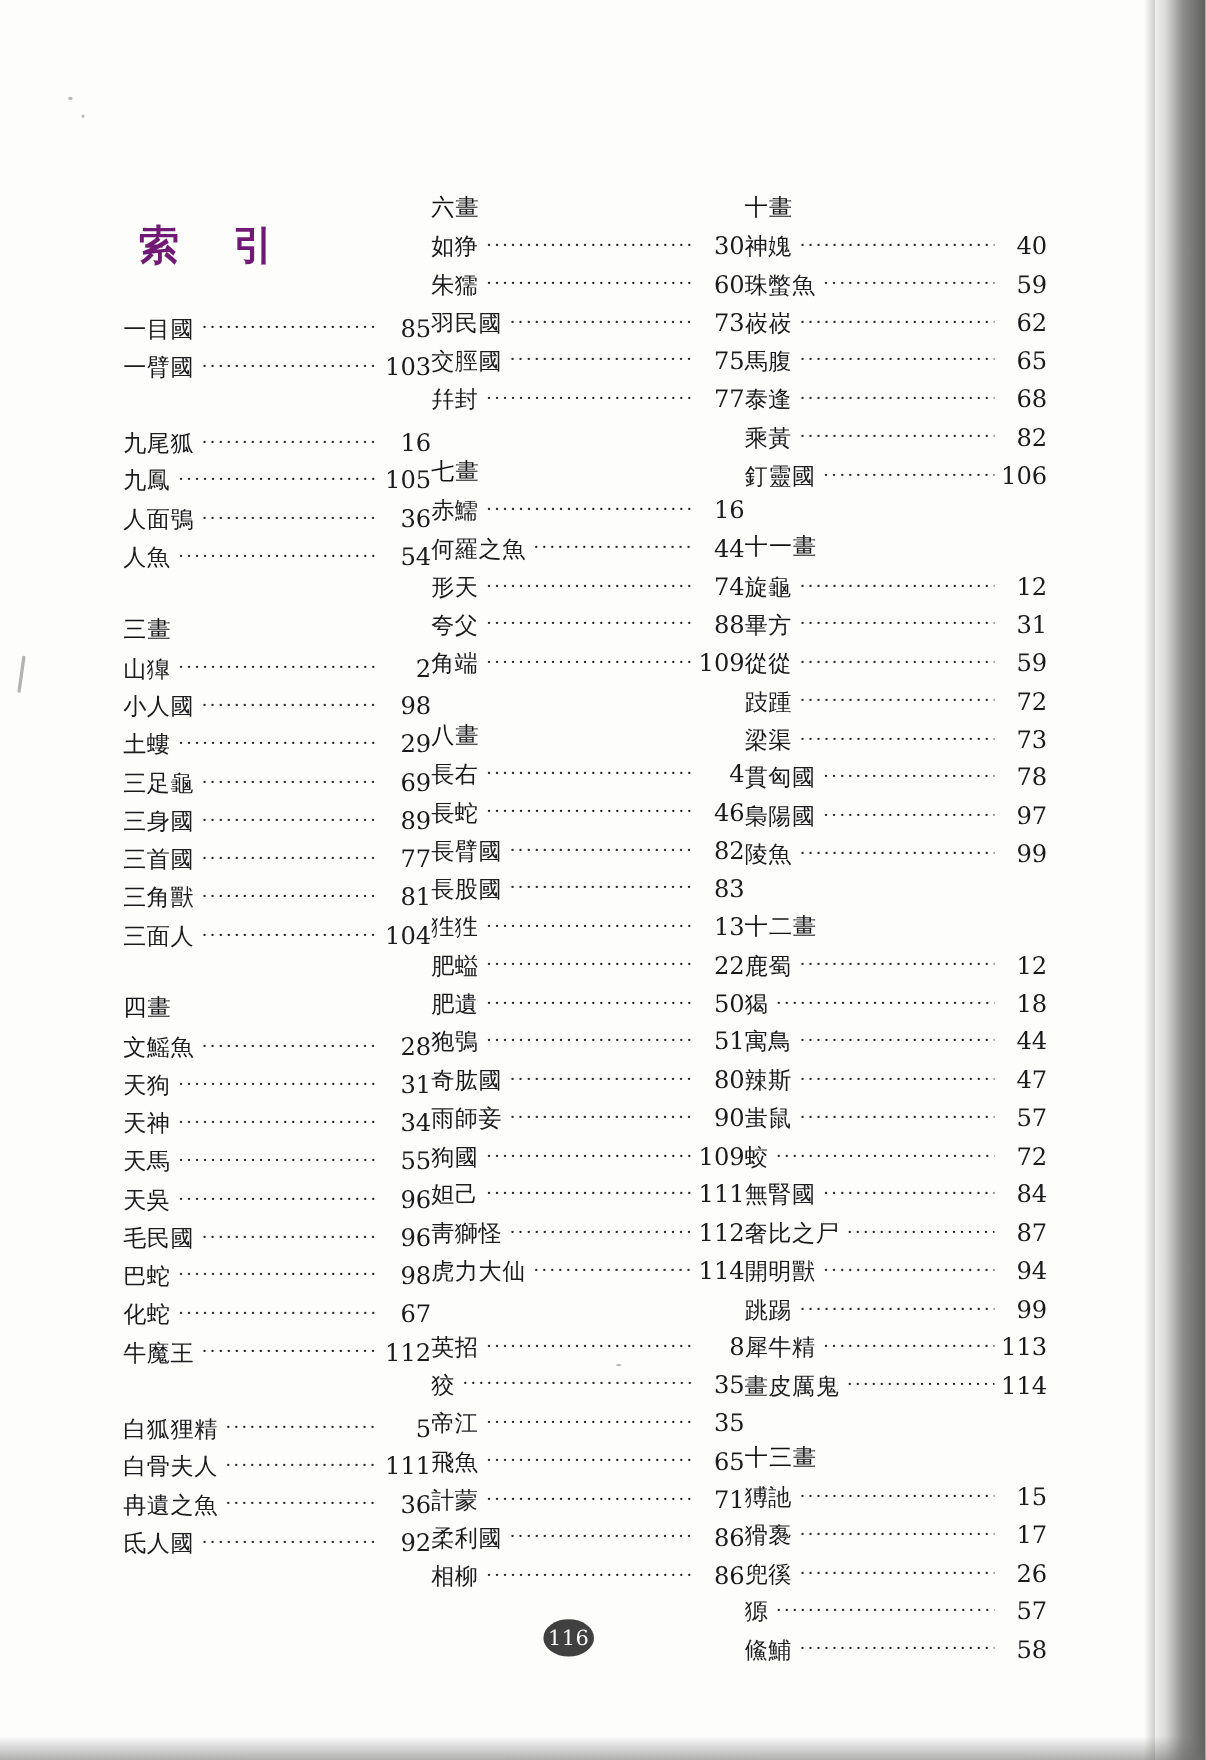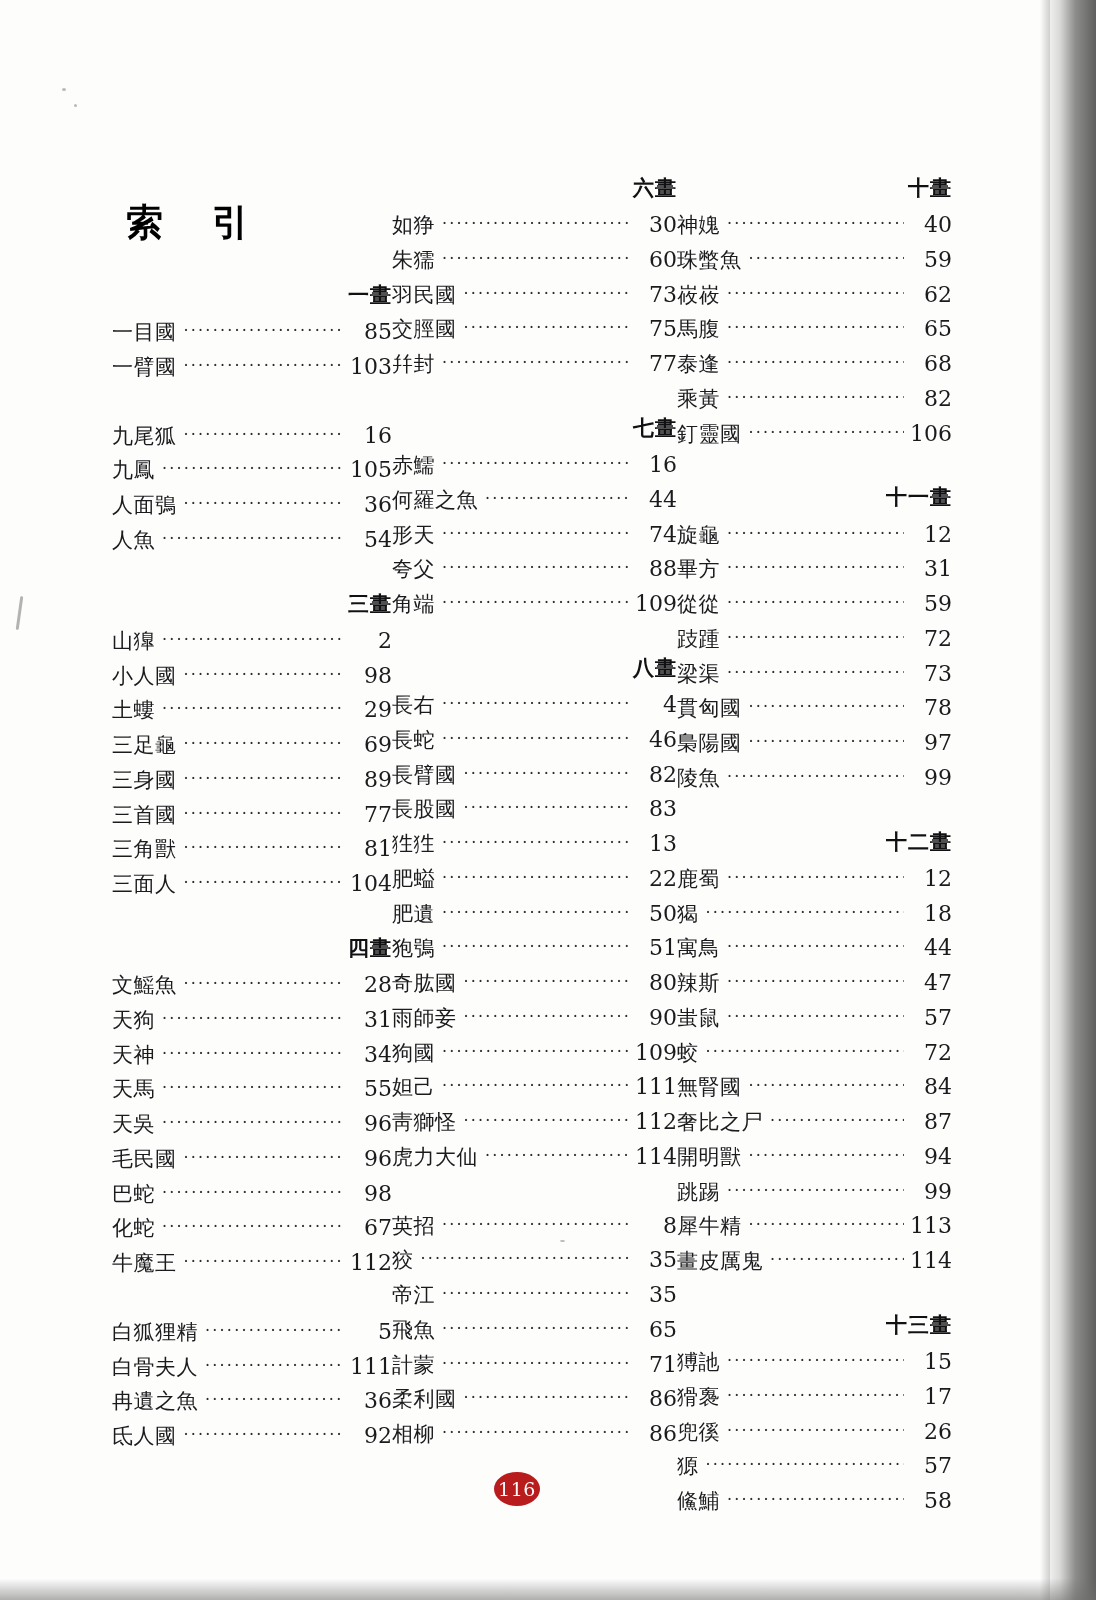--- a/index.html
+++ b/index.html
@@ -78,37 +78,36 @@
   }
   .col { width: 280px; }
   .col--2 { width: 285px; }
   .col--3 { width: 275px; }
 
   .index-title {
     font-family: "DejaVu Sans", "Liberation Sans", sans-serif;
     font-weight: bold;
     font-size: 37px;
     letter-spacing: 18px;
-    color: #000000;
+    color: #701a75;
     margin: 28px 0 42px 14px;
     line-height: 1;
   }
 
   .section { margin-bottom: 34px; }
   .section:last-child { margin-bottom: 0; }
 
   .section-head {
     font-family: "DejaVu Sans", "Liberation Sans", sans-serif;
-    font-weight: bold;
+    font-weight: normal;
     font-size: 21px;
     color: #111114;
     letter-spacing: 1px;
     margin-bottom: 7px;
     line-height: 1.2;
-    text-align: right;
   }
 
   .entry {
     display: flex;
     align-items: baseline;
     font-size: 21px;
     color: #1b1b1e;
     line-height: 1.58;
     white-space: nowrap;
   }
@@ -134,21 +133,21 @@
   }
 
   
   .folio {
     position: absolute;
     left: 494px;
     top: 1472px;
     width: 46px;
     height: 34px;
     border-radius: 50%;
-    background: #b91c1c;
+    background: #404040;
     color: #fbfbfa;
     font-family: "DejaVu Serif", "Liberation Serif", serif;
     font-size: 19px;
     display: flex;
     align-items: center;
     justify-content: center;
     letter-spacing: .5px;
   }
 </style>
 </head>
@@ -161,21 +160,20 @@
   <div class="speck" style="left:74px;top:104px;width:3px;height:3px;"></div>
   <div class="speck" style="left:560px;top:1240px;width:5px;height:2px;"></div>
   <div class="edge-mark"></div>
 
   <div class="columns">
 
     <div class="col col--1">
       <div class="index-title">索  引</div>
       <div class="sections">
           <div class="section">
-            <div class="section-head">一畫</div>
             <div class="entry">
               <span class="term">一目國</span>
               <span class="leader">········································</span>
               <span class="page">85</span>
             </div>
             <div class="entry">
               <span class="term">一臂國</span>
               <span class="leader">········································</span>
               <span class="page">103</span>
             </div>

